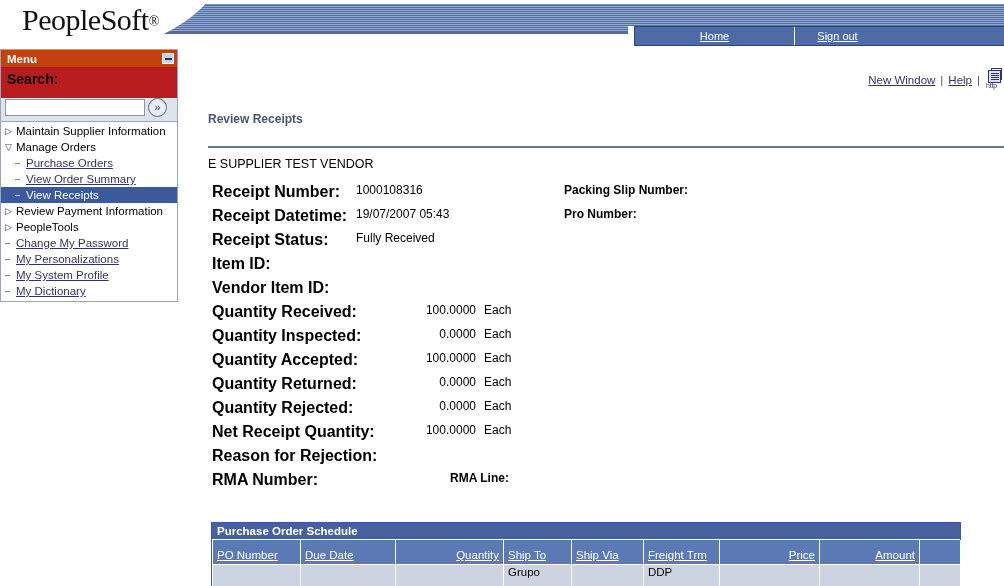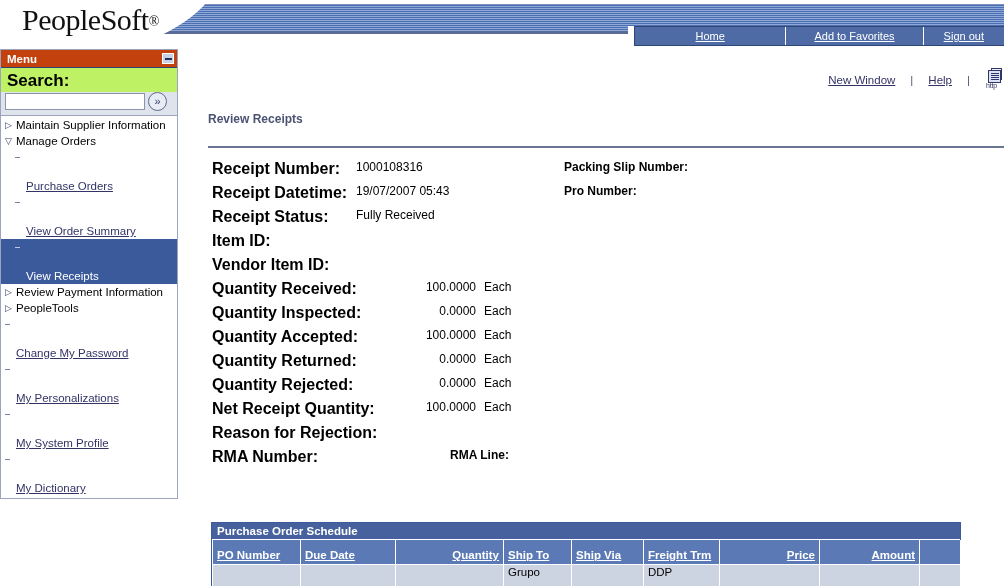--- a/index.html
+++ b/index.html
@@ -81,21 +81,21 @@
   #navbar-corner {
     position: absolute; left: 628px; top: 26px;
     width: 14px; height: 21px;
     background: #ffffff;
     border-bottom-right-radius: 14px;
   }
 
   
   #utility {
     position: absolute; right: 0px; top: 70px;
-    display: flex; align-items: center; gap: 15px;
+    display: flex; align-items: center; gap: 5px;
     font-size: 11.5px;
     white-space: nowrap;
   }
   #utility a {
     color: #333366;
     text-decoration: underline;
   }
   #utility .sep { color: #555577; }
   #http-icon {
     display: inline-block;
@@ -150,23 +150,23 @@
   #menu-collapse {
     width: 12px; height: 11px;
     background: #c8d2e4;
     border: 1px solid #ffffff;
     display: flex; align-items: center; justify-content: center;
   }
   #menu-collapse .bar {
     width: 7px; height: 2px; background: #203258;
   }
   #search-label {
-    padding: 3px 0 1px 6px;
-    font-weight: bold; font-size: 17px; color: #000000;
-    background: #bef264;
+    padding: 3px 0 11px 6px;
+    font-weight: bold; font-size: 14px; color: #000000;
+    background: #b91c1c;
   }
   #search-row {
     display: flex; align-items: center;
     padding: 0 0 4px 4px;
     background: #dfe3ec;
   }
   #search-input {
     width: 140px; height: 17px;
     border: 1px solid #8d93a8;
     background: #ffffff;
@@ -206,21 +206,20 @@
     color: #333366;
     font-size: 9px;
     line-height: 14px;
     text-align: left;
   }
   .mitem .mtext { flex: 1; }
   .mitem.link .mtext {
     color: #333366;
     text-decoration: underline;
     cursor: pointer;
-    margin-top: 29px;
   }
   .mitem.plain .mtext { color: #000000; }
   .mitem.selected {
     background: #3a5a9b;
   }
   .mitem.selected .mtext { color: #ffffff; text-decoration: none; font-weight: normal; }
   .mitem.selected .marker { color: #ffffff; }
   .mitem.sub { padding-left: 14px; }
 
   
@@ -296,21 +295,21 @@
   }
   table.potable {
     width: 100%;
     border-collapse: collapse;
     table-layout: fixed;
   }
   table.potable th {
     background: #5b7ab5;
     color: #ffffff;
     font-size: 11.5px;
-    font-weight: bold;
+    font-weight: normal;
     padding: 9px 4px 2px 4px;
     border: 1px solid #ffffff;
     border-top: none;
     height: 24px;
     white-space: nowrap;
     overflow: hidden;
   }
   table.potable th a {
     color: #ffffff;
     text-decoration: underline;
@@ -337,23 +336,20 @@
   <div id="banner-stripe"></div>
   <div id="banner-cut"></div>
   <div id="banner-cut2"></div>
   <div id="logo"><span>PeopleSoft</span><span class="reg">®</span></div>
 </div>
 
 <div id="navbar-corner"></div>
 <div id="navbar">
   <div class="navcell" id="nav-home">
     <a href="#">Home</a>
-  </div>
-  <div class="navcell" id="nav-fav">
-    <a href="#">Add to Favorites</a>
   </div>
   <div class="navcell" id="nav-out">
     <a href="#">Sign out</a>
   </div>
 </div>
 
 <div id="utility">
   <a href="#">New Window</a>
   <span class="sep">|</span>
   <a href="#">Help</a>
@@ -422,20 +418,21 @@
     </div>
     <div class="mitem link">
       <span class="marker">–</span>
       <span class="mtext">My Dictionary</span>
     </div>
   </div>
 </div>
 
 <div id="main">
   <div id="crumb">Review Receipts</div>
+  <div id="vendor">E SUPPLIER TEST VENDOR</div>
 
   <div id="fields">
 
     <div class="frow">
       <span class="flabel">Receipt Number:</span>
       <span class="fval">1000108316</span>
       <span class="flabel2">Packing Slip Number:</span>
     </div>
 
     <div class="frow">

